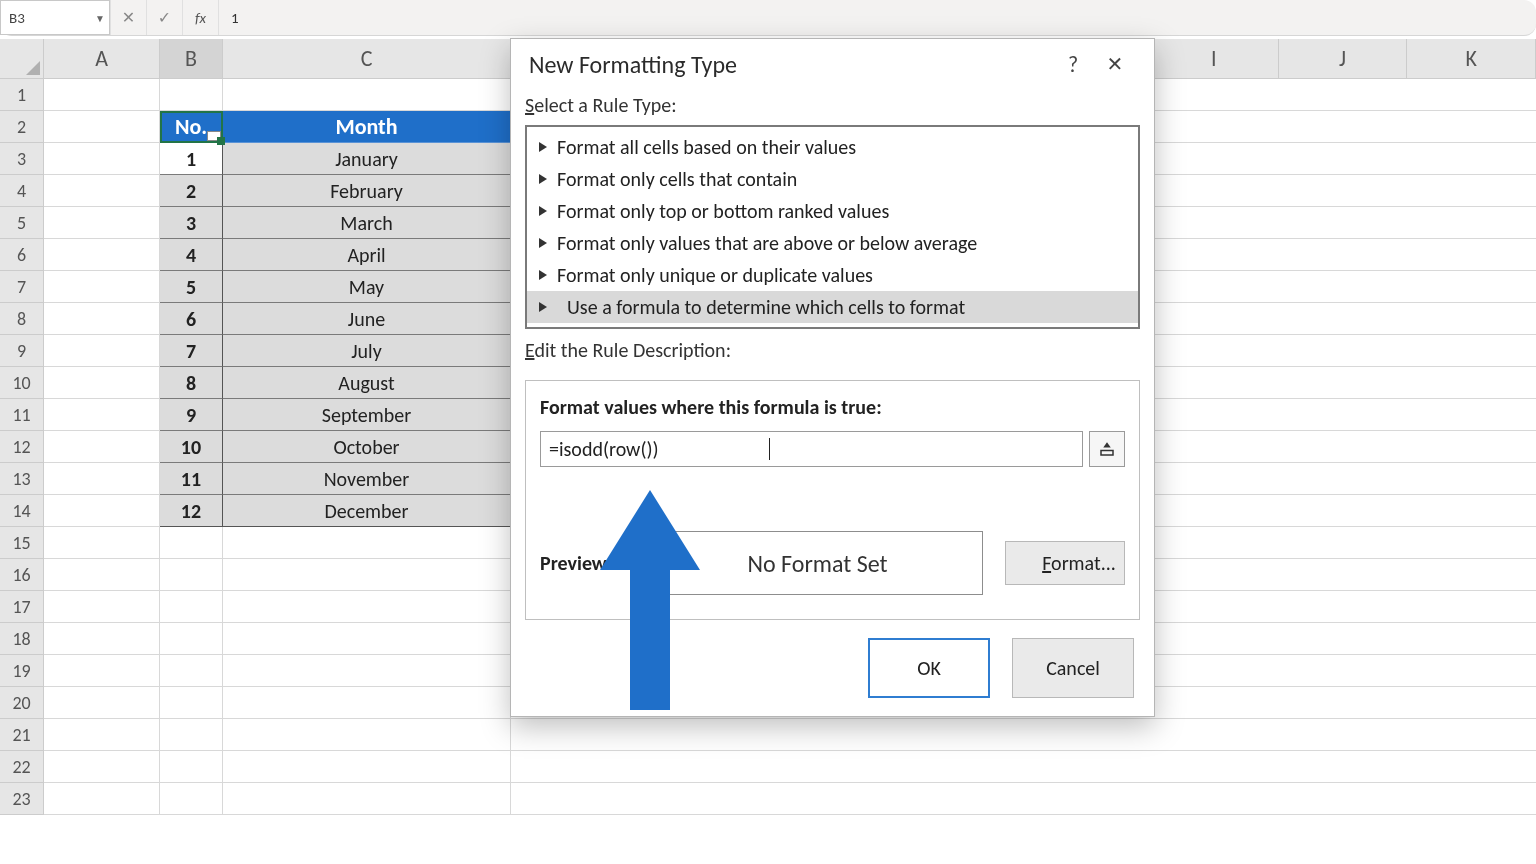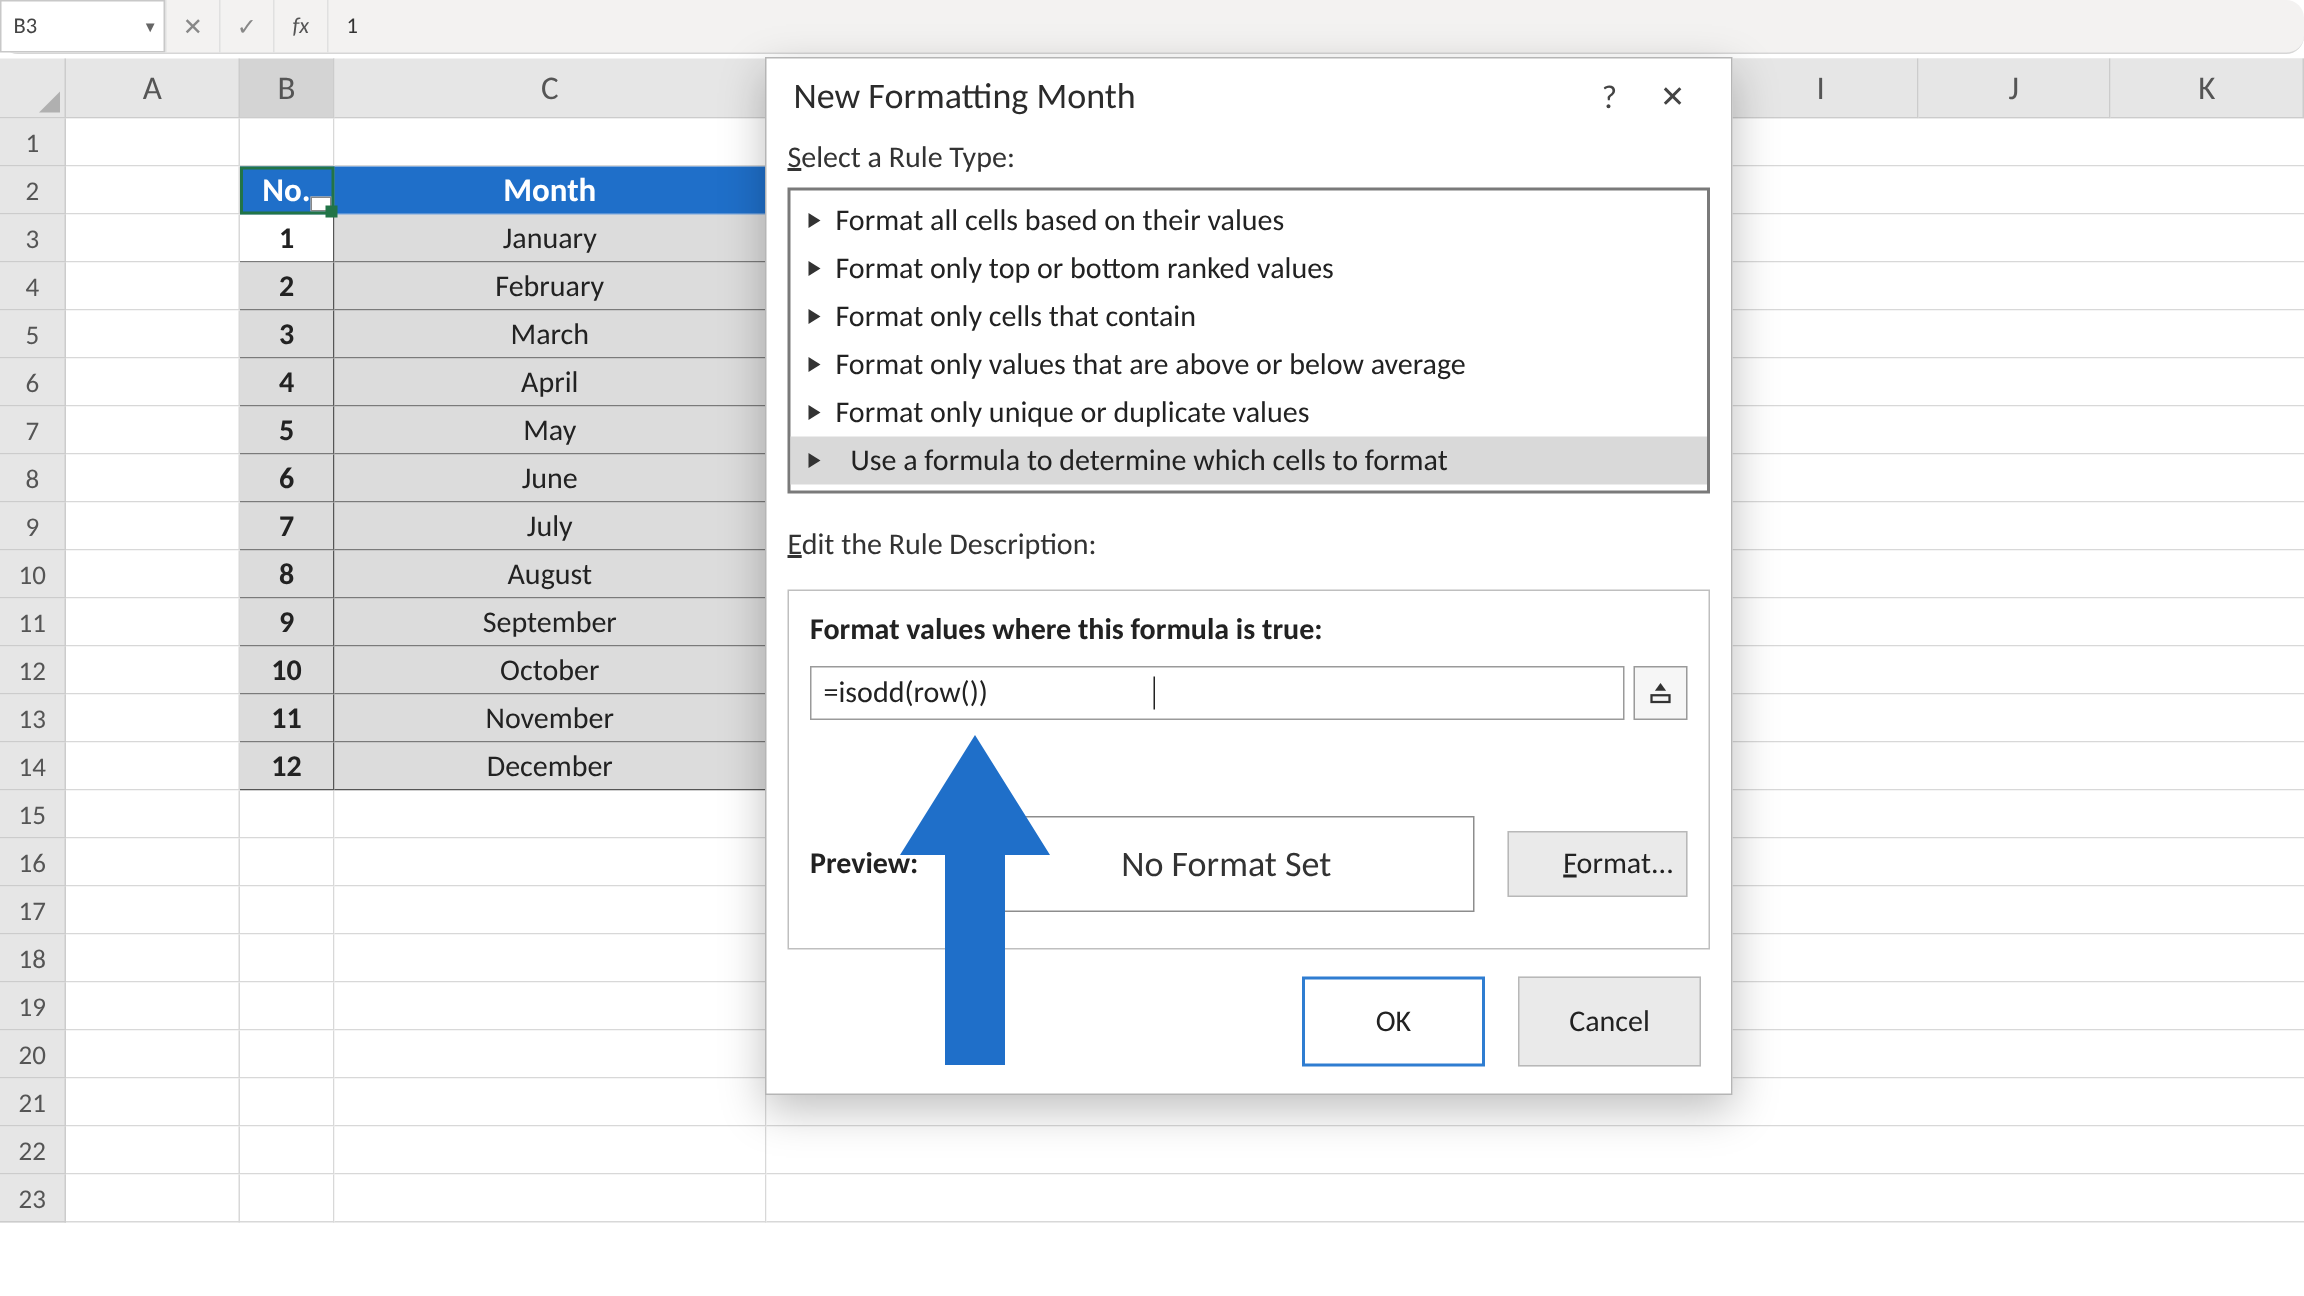--- a/index.html
+++ b/index.html
@@ -299,59 +299,59 @@
         <div class="cell cC"></div>
         <div class="cell blank-rest"></div>
       </div>
     </div>
 
   <div class="active-outline" style="top:72px; left:160px; width:63px; height:32px;"></div>
 </div>
 
 <div class="dialog">
   <div class="dlg-title">
-    <span>New Formatting Month</span>
+    <span>New Formatting Type</span>
     <span class="sp"></span>
     <span class="help">
         <span>?</span>
       </span>
     <span class="close">
         <span>✕</span>
       </span>
   </div>
   <div class="dlg-body">
     <div class="sec-label"><span><u>S</u>elect a Rule Type:</span></div>
     <div class="rule-list" id="rule-list">
         <div class="rule-item">
           <div class="rule-arrow"></div>
           <span>Format all cells based on their values</span>
         </div>
         <div class="rule-item">
           <div class="rule-arrow"></div>
+          <span>Format only cells that contain</span>
+        </div>
+        <div class="rule-item">
+          <div class="rule-arrow"></div>
           <span>Format only top or bottom ranked values</span>
         </div>
         <div class="rule-item">
           <div class="rule-arrow"></div>
-          <span>Format only cells that contain</span>
-        </div>
-        <div class="rule-item">
-          <div class="rule-arrow"></div>
           <span>Format only values that are above or below average</span>
         </div>
         <div class="rule-item">
           <div class="rule-arrow"></div>
           <span>Format only unique or duplicate values</span>
         </div>
         <div class="rule-item selected">
           <div class="rule-arrow"></div>
           <span>Use a formula to determine which cells to format</span>
         </div>
       </div>
 
-    <div class="sec-label" style="margin-top:22px"><span><u>E</u>dit the Rule Description:</span></div>
+    <div class="sec-label" style="margin-top:9px"><span><u>E</u>dit the Rule Description:</span></div>
     <div class="desc-box">
       <div class="desc-title">Format values where this formula is true:</div>
       <div class="formula-row">
         <div class="formula-input">
           <span>=isodd(row())</span>
           <span class="caret"></span>
         </div>
         <div class="range-btn">
           <svg viewBox="0 0 24 24">
               <rect x="4" y="14" width="16" height="6" fill="none" stroke="#333" stroke-width="2"></rect>

